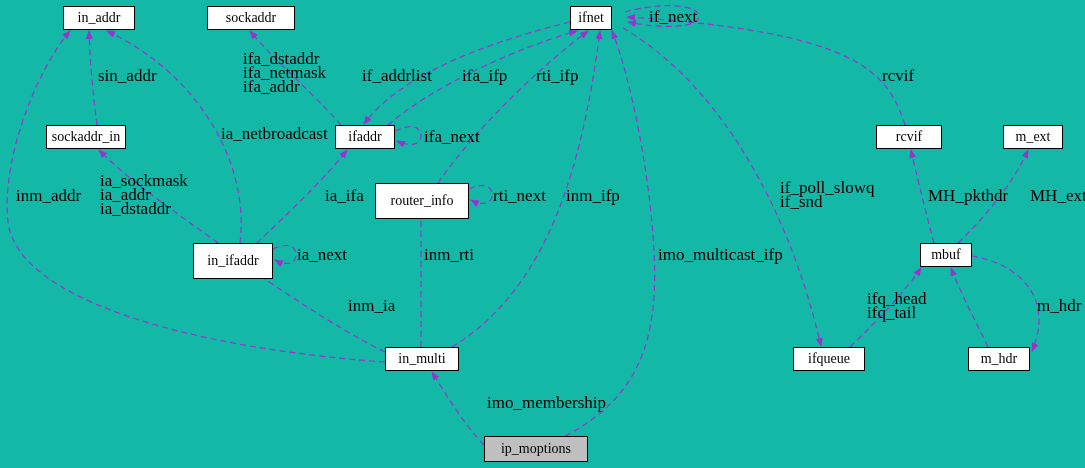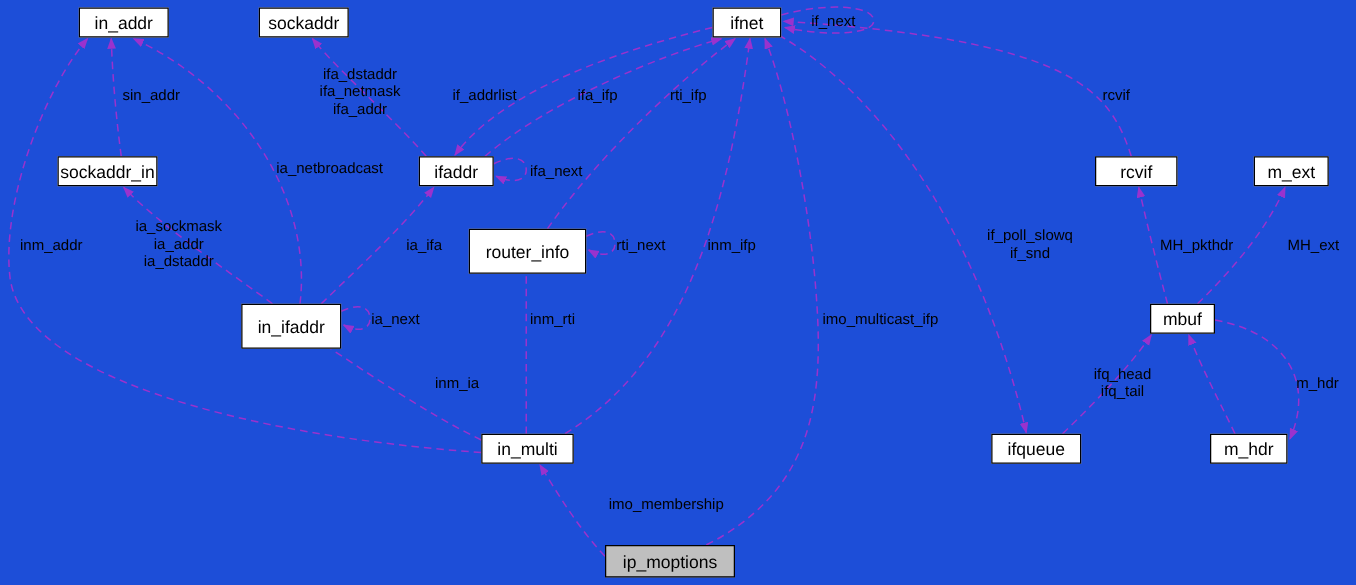--- a/index.html
+++ b/index.html
@@ -2,22 +2,22 @@
 <html style="--edge: #9a32cd; --node-bg: #ffffff; --node-border: #000000; --text: #000000; --current-node-bg: #bfbfbf;"><head>
 <meta charset="utf-8">
 <title>Diagram</title>
 <style>
   * { margin: 0; padding: 0; box-sizing: border-box; }
   html, body { background: #ffffff; }
   .canvas {
     position: relative;
     width: 1085px;
     height: 468px;
-    background: #1d4ed8;
-    font-family: Liberation Sans, sans-serif;
+    background: #14b8a6;
+    font-family: Liberation Serif, serif;
     overflow: hidden;
   }
   .edges { position: absolute; left: 0; top: 0; }
   .edges path {
     fill: none;
     stroke: var(--edge, #9a32cd);
     stroke-width: 1.2;
     stroke-dasharray: 6 4;
   }
   .edges marker path {
@@ -37,24 +37,23 @@
     cursor: pointer;
     z-index: 2;
   }
   .node.current {
     background: var(--current-node-bg, #bfbfbf);
     cursor: default;
   }
   .edge-label {
     position: absolute;
     color: var(--text, #000000);
-    font-size: 12px;
+    font-size: 17px;
     line-height: 14px;
     white-space: pre-line;
-    text-align: center;
     z-index: 1;
   }
 </style>
 </head>
 <body>
 
 <div class="canvas">
 
   <svg class="edges" width="1085" height="468" viewBox="0 0 1085 468">
     <defs>
@@ -84,22 +83,22 @@
     <path d="M 905,125 C 888,72 858,32 627,17" marker-end="url(#arrow)"></path>
     <path d="M 934,243 C 926,213 918,181 911,150" marker-end="url(#arrow)"></path>
     <path d="M 958,243 C 988,214 1014,182 1028,150" marker-end="url(#arrow)"></path>
     <path d="M 850,347 C 878,320 903,294 921,268" marker-end="url(#arrow)"></path>
     <path d="M 988,347 C 975,320 962,296 951,268" marker-end="url(#arrow)"></path>
     <path d="M 972,256 C 1028,266 1052,305 1032,351" marker-end="url(#arrow)"></path>
     <path d="M 484,445 C 464,424 448,398 432,372" marker-end="url(#arrow)"></path>
   </svg>
 
   <div class="node" style="left:63px;top:6px;width:72px;height:24px">in_addr</div>
-  <div class="node" style="left:207px;top:6px;width:72px;height:24px">sockaddr</div>
-  <div class="node" style="left:570px;top:6px;width:55px;height:24px">ifnet</div>
+  <div class="node" style="left:207px;top:6px;width:88px;height:24px">sockaddr</div>
+  <div class="node" style="left:570px;top:6px;width:42px;height:24px">ifnet</div>
   <div class="node" style="left:46px;top:125px;width:80px;height:24px">sockaddr_in</div>
   <div class="node" style="left:335px;top:125px;width:60px;height:24px">ifaddr</div>
   <div class="node" style="left:876px;top:125px;width:66px;height:24px">rcvif</div>
   <div class="node" style="left:1003px;top:125px;width:60px;height:24px">m_ext</div>
   <div class="node" style="left:375px;top:183px;width:94px;height:36px">router_info</div>
   <div class="node" style="left:193px;top:243px;width:80px;height:36px">in_ifaddr</div>
   <div class="node" style="left:920px;top:243px;width:52px;height:24px">mbuf</div>
   <div class="node" style="left:385px;top:347px;width:74px;height:24px">in_multi</div>
   <div class="node" style="left:793px;top:347px;width:72px;height:24px">ifqueue</div>
   <div class="node" style="left:968px;top:347px;width:62px;height:24px">m_hdr</div>

